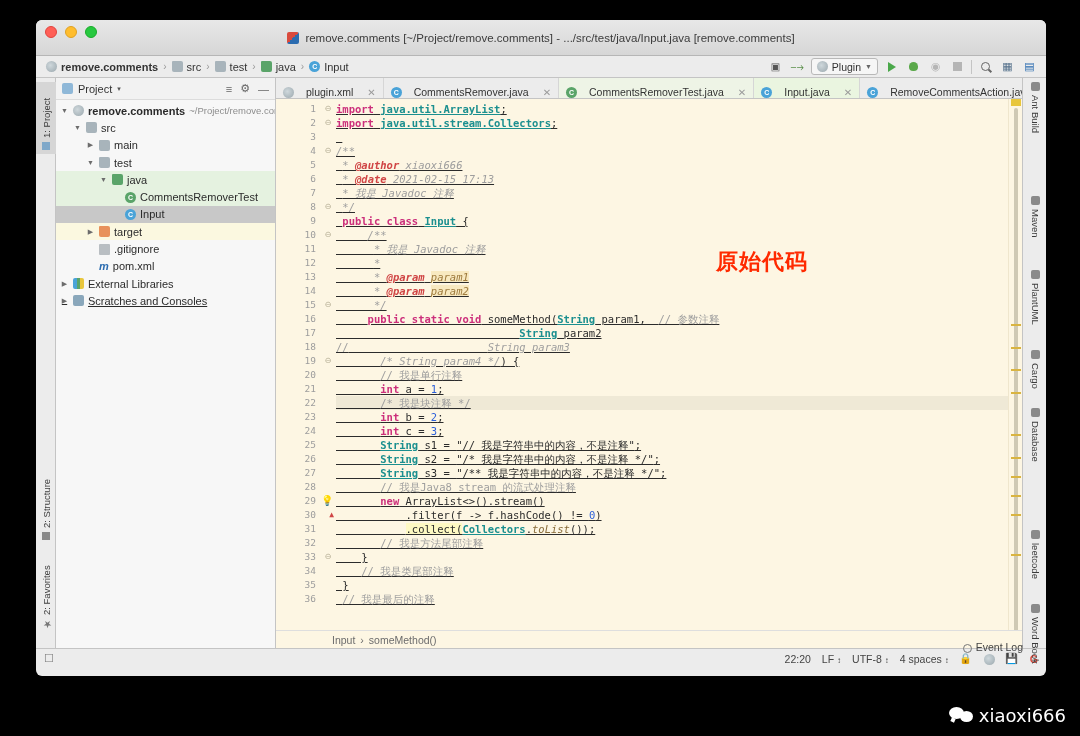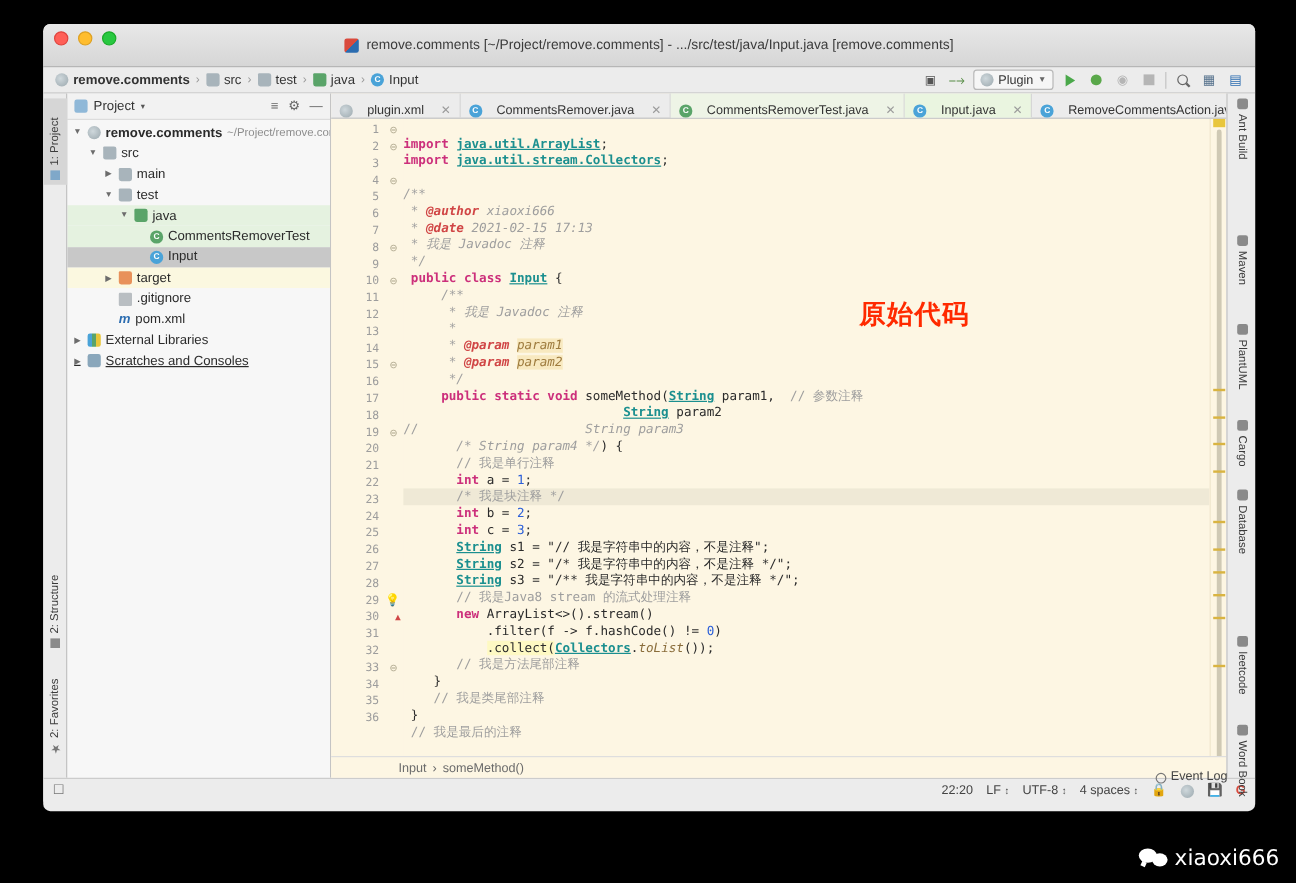--- a/index.html
+++ b/index.html
@@ -88,22 +88,22 @@
          border-right:1px solid #d6d6d6; white-space:nowrap; }
   .tab.active { background:#eaf5e0; }
   .tab.tint { background:#eef4e6; }
   .x { color:#9a9a9a; font-size:10px; margin-left:2px;}
   .code-wrap { flex:1; display:flex; position:relative; overflow:hidden;}
   .gutter { width:44px; background:#fdf6e3; text-align:right; padding-top:3px;
     font-family:"DejaVu Sans Mono", monospace; font-size:9.5px; color:#9d9d9d; flex:0 0 auto;}
   .gutter div { height:14px; line-height:14px; padding-right:4px; position:relative;}
   .fold { width:16px; background:#fdf6e3; padding-top:3px; flex:0 0 auto; }
   .fold div { height:14px; line-height:14px; text-align:center; font-size:8px; color:#b0a98f;}
-  .code { flex:1; padding-top:14px; font-family:"DejaVu Sans Mono", monospace; font-size:10.5px;
-          line-height:14px; color:#2b2b2b; white-space:pre; overflow:hidden; min-width:0; }
+  .code { flex:1; padding-top:3px; font-family:"DejaVu Sans Mono", monospace; font-size:10.5px;
+          line-height:14px; color:#2b2b2b; white-space:pre; overflow:hidden; min-width:0;text-decoration:underline; }
   .code div { height:14px; }
   .code div.curline { background:#efe9d6; }
   .kw { color:#cc2f7b; font-weight:bold; }
   .str { color:#2b2b2b; }
   .cls { color:#1b8f8f; text-decoration:underline; font-weight:bold;}
   .cmt { color:#9e9e9e; font-style:italic; }
   .cmtd { color:#9e9e9e; }
   .doc { color:#9e9e9e; font-style:italic; }
   .tagd { color:#d04545; font-weight:bold; font-style:italic;}
   .param { background:#f8e9c0; color:#9e7b3d; font-style:italic;}

